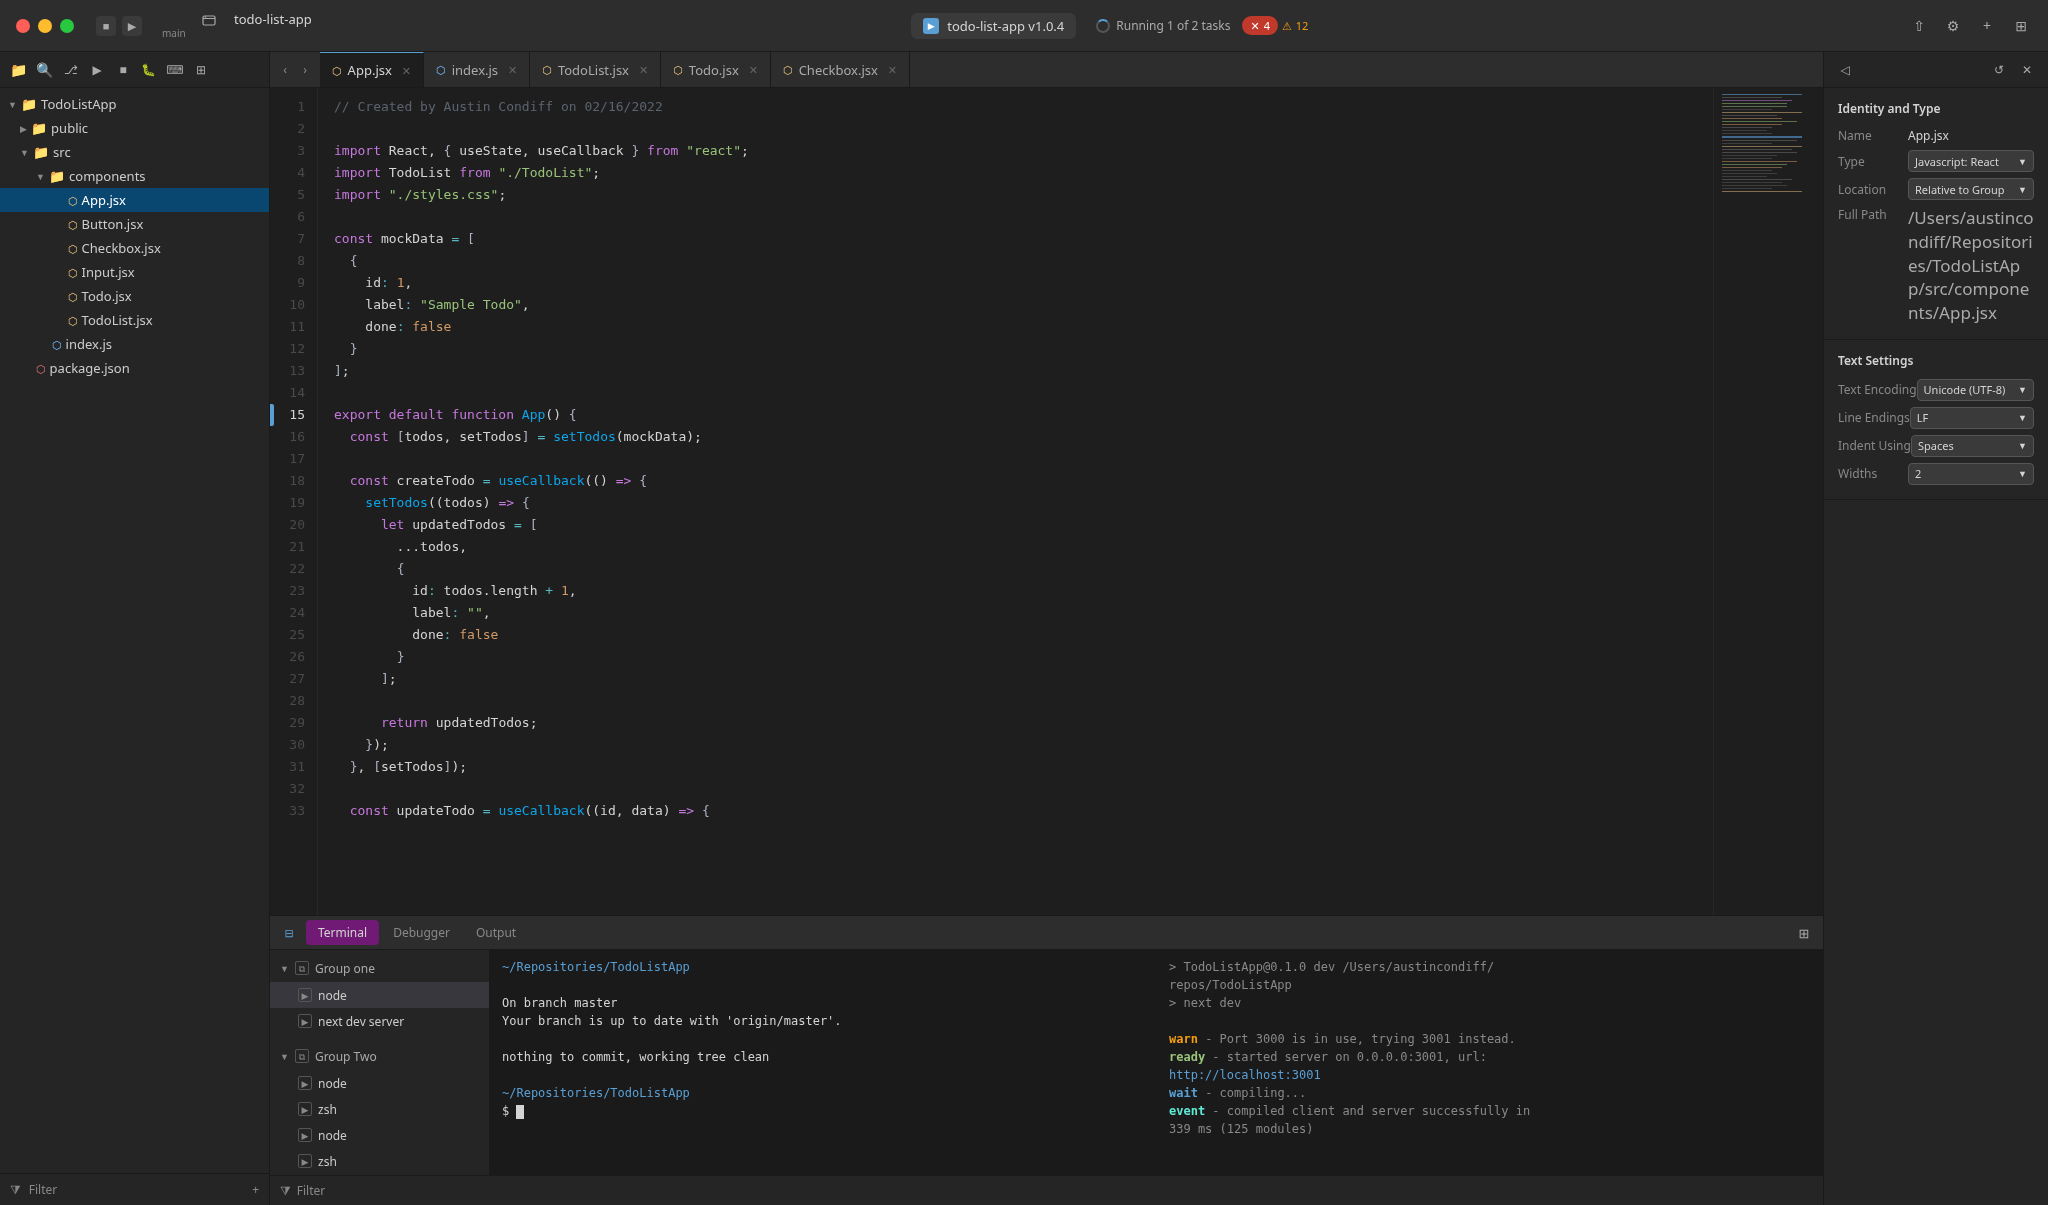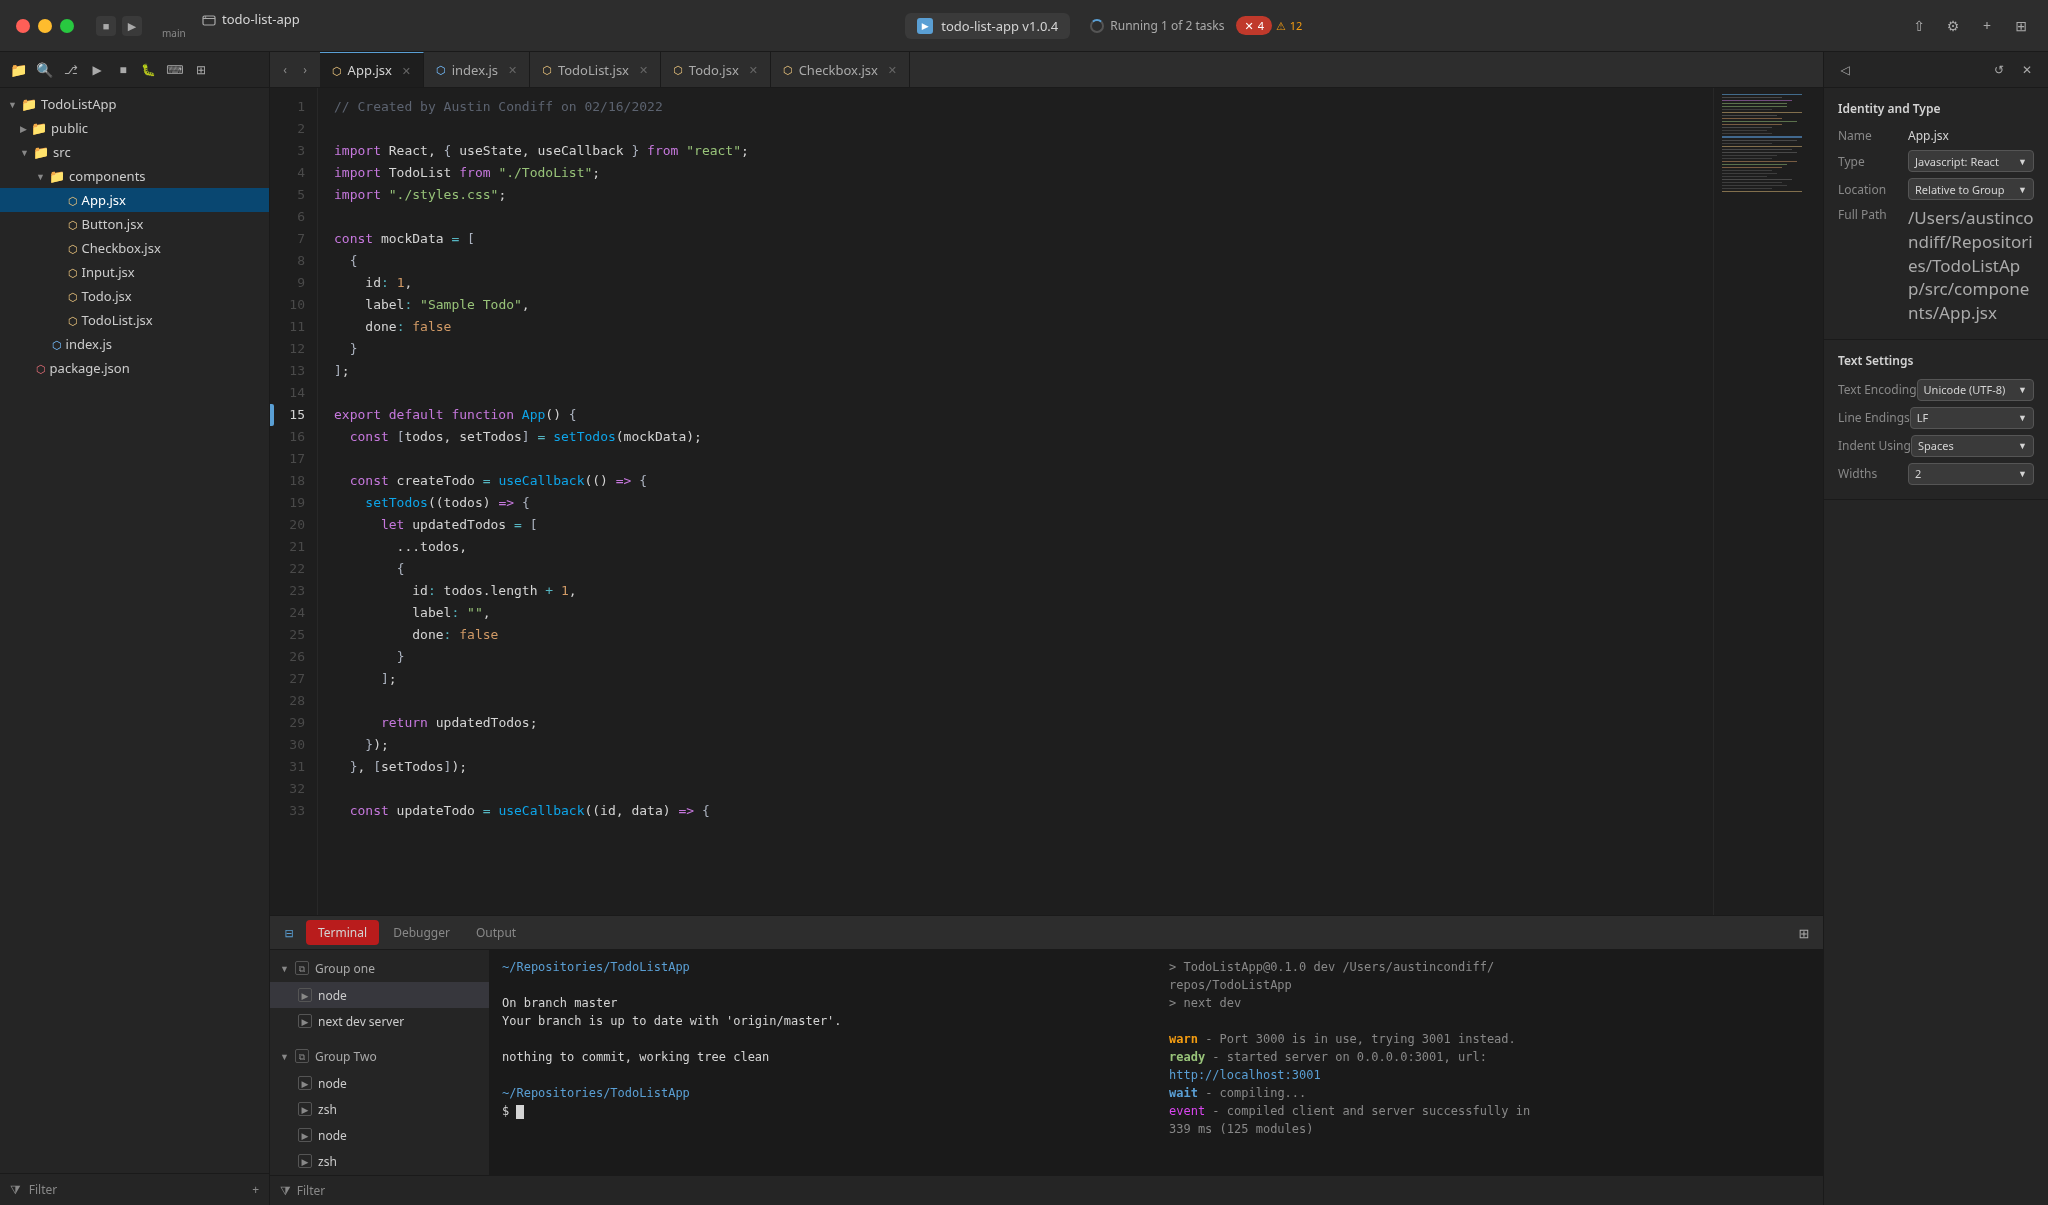--- a/index.html
+++ b/index.html
@@ -329,21 +329,21 @@
     }
     .panel-tab {
       padding: 4px 12px;
       font-size: 12px;
       color: #888;
       cursor: pointer;
       border-radius: 4px;
     }
     .panel-tab.active {
       color: #d4d4d4;
-      background: #b91c1c;
+      background: #701a75;
     }
 
     .panel-content {
       flex: 1;
       display: flex;
       overflow: hidden;
     }
 
     
     .terminal-sidebar {
@@ -404,21 +404,21 @@
       font-size: 12px;
       line-height: 18px;
       color: #d4d4d4;
     }
 
     .t-path { color: #5a9fd4; }
     .t-cmd { color: #d4d4d4; }
     .t-warn { color: #f39c12; font-weight: bold; }
     .t-ready { color: #98c379; font-weight: bold; }
     .t-wait { color: #5a9fd4; font-weight: bold; }
-    .t-event { color: #d946ef; font-weight: normal; }
+    .t-event { color: #5eead4; font-weight: bold; }
     .t-dim { color: #888; }
     .t-cursor {
       display: inline-block;
       width: 8px;
       height: 14px;
       background: #d4d4d4;
       vertical-align: middle;
       animation: blink 1s step-end infinite;
     }
     @keyframes blink { 50% { opacity: 0; } }
@@ -502,21 +502,21 @@
     <div class="traffic-light tl-green"></div>
   </div>
 
   <div style="display:flex;align-items:center;gap:6px;margin-left:10px;">
     <div class="ctrl-btn">■</div>
     <div class="ctrl-btn">▶</div>
   </div>
 
   <div style="display:flex;align-items:center;gap:6px;margin-left:8px;">
     <div style="display:flex;flex-direction:column;line-height:1.2;cursor:pointer;">
-      <span style="font-size:13px;color:#d4d4d4;display:flex;align-items:flex-end;gap:6px;padding-left:40px;">
+      <span style="font-size:13px;color:#d4d4d4;display:flex;align-items:flex-end;gap:18px;padding-left:40px;">
         <svg width="14" height="14" viewBox="0 0 14 14" fill="none" style="display:inline-block;vertical-align:middle;">
           <rect x="1" y="3" width="12" height="9" rx="1.5" stroke="#aaa" stroke-width="1.2" fill="none"></rect>
           <rect x="1" y="5" width="12" height="1" fill="#aaa"></rect>
           <circle cx="3.5" cy="4" r="0.8" fill="#aaa"></circle>
         </svg>
         <span>todo-list-app</span>
       </span>
       <span style="font-size:10px;color:#888;">main</span>
     </div>
   </div>

